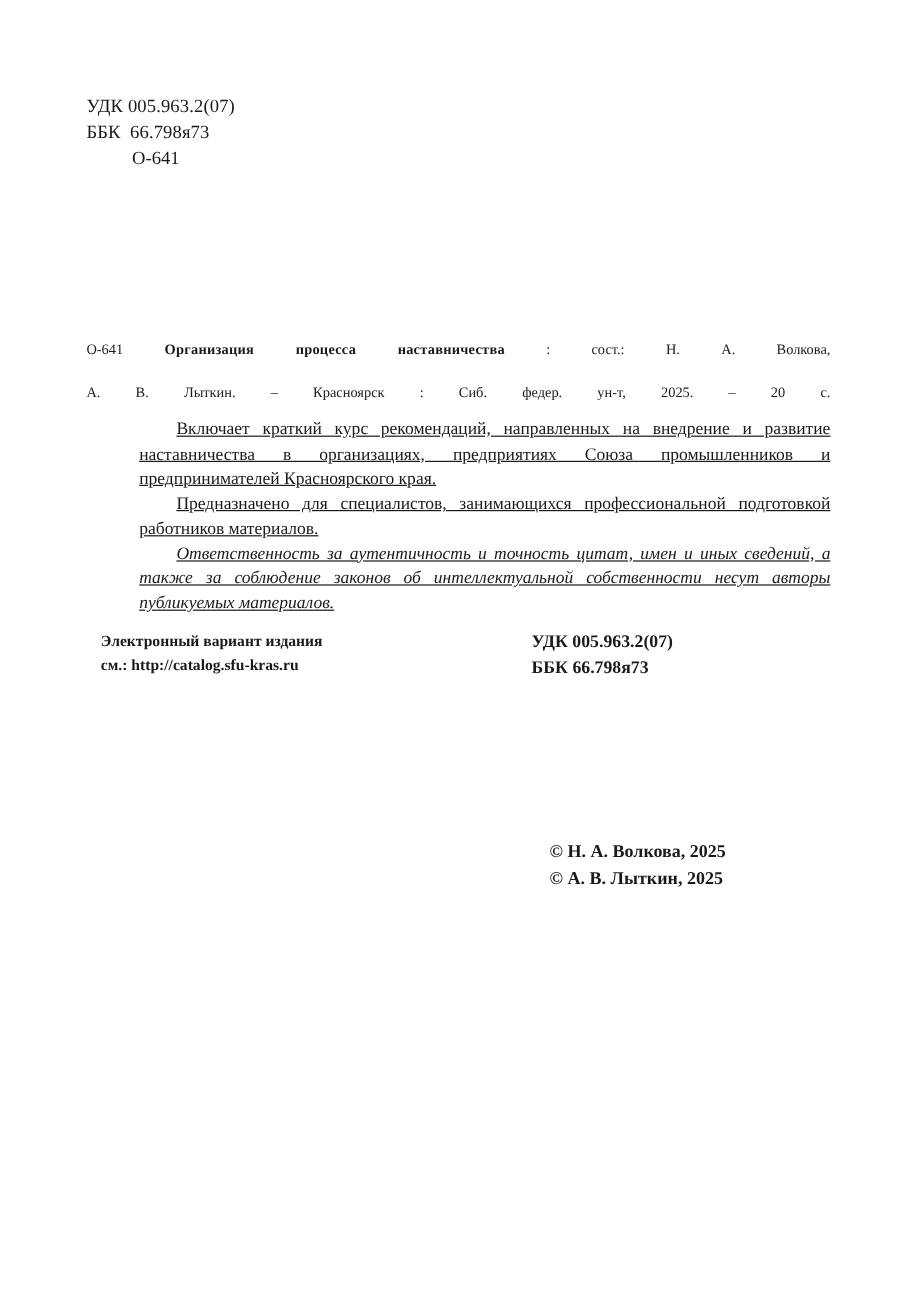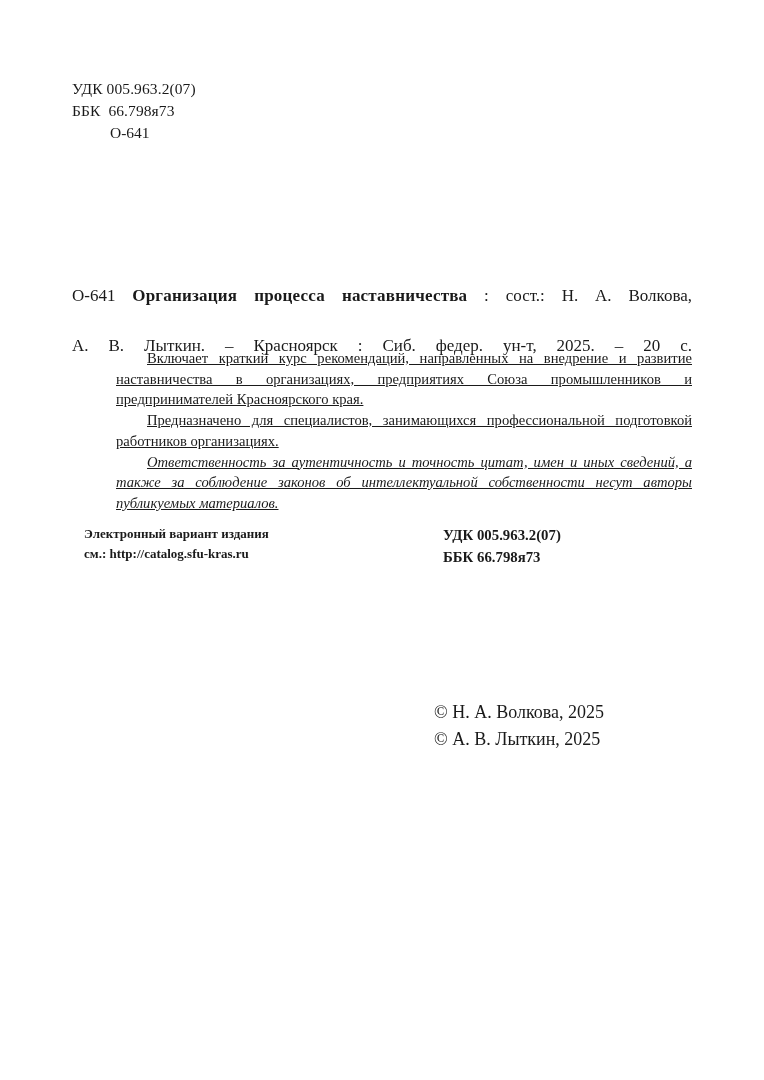--- a/index.html
+++ b/index.html
@@ -37,21 +37,21 @@
   .class-code {
     padding-left: 38px;
   }
 
   
   .entry {
     position: absolute;
     left: 72px;
     top: 283px;
     width: 620px;
-    font-size: 17px;
+    font-size: 12px;
     line-height: 1.48;
   }
   .entry-code {
     font-weight: normal;
   }
   .entry-title {
     font-weight: bold;
     letter-spacing: 0.2px;
   }
   .entry-line1 {
@@ -108,24 +108,25 @@
     top: 524px;
     font-size: 14.8px;
     font-weight: bold;
     line-height: 1.5;
   }
   .class-repeat div { white-space: pre; }
 
   
   .copyright {
     position: absolute;
-    left: 434px;
+    left: 458px;
     top: 699px;
-    font-size: 18px;
+    font-size: 15px;
     line-height: 1.5;
+    font-weight: bold;
   }
   .copyright div { white-space: pre; }
 </style>
 </head>
 <body>
 
 <div class="page">
 
   <div class="class-block">
     <div class="class-udk">УДК 005.963.2(07)</div>
@@ -136,21 +137,21 @@
   <div class="entry">
     <div class="entry-line1">
       <span class="entry-code">О-641</span>
       <span class="entry-title">Организация процесса наставничества</span><span> : сост.: Н. А. Волкова,</span>
     </div>
     <div class="entry-line2">А. В. Лыткин. – Красноярск : Сиб. федер. ун-т, 2025. – 20 с.</div>
   </div>
 
   <div class="annotation">
     <p>Включает краткий курс рекомендаций, направленных на внедрение и развитие наставничества в организациях, предприятиях Союза промышленников и предпринимателей Красноярского края.</p>
-    <p>Предназначено для специалистов, занимающихся профессиональной подготовкой работников организациях.</p>
+    <p>Предназначено для специалистов, занимающихся профессиональной подготовкой работников материалов.</p>
     <p class="italic">Ответственность за аутентичность и точность цитат, имен и иных сведений, а также за соблюдение законов об интеллектуальной собственности несут авторы публикуемых материалов.</p>
   </div>
 
   <div class="elvar">
     <div>Электронный вариант издания</div>
     <div>см.: http://catalog.sfu-kras.ru</div>
   </div>
 
   <div class="class-repeat">
     <div>УДК 005.963.2(07)</div>

